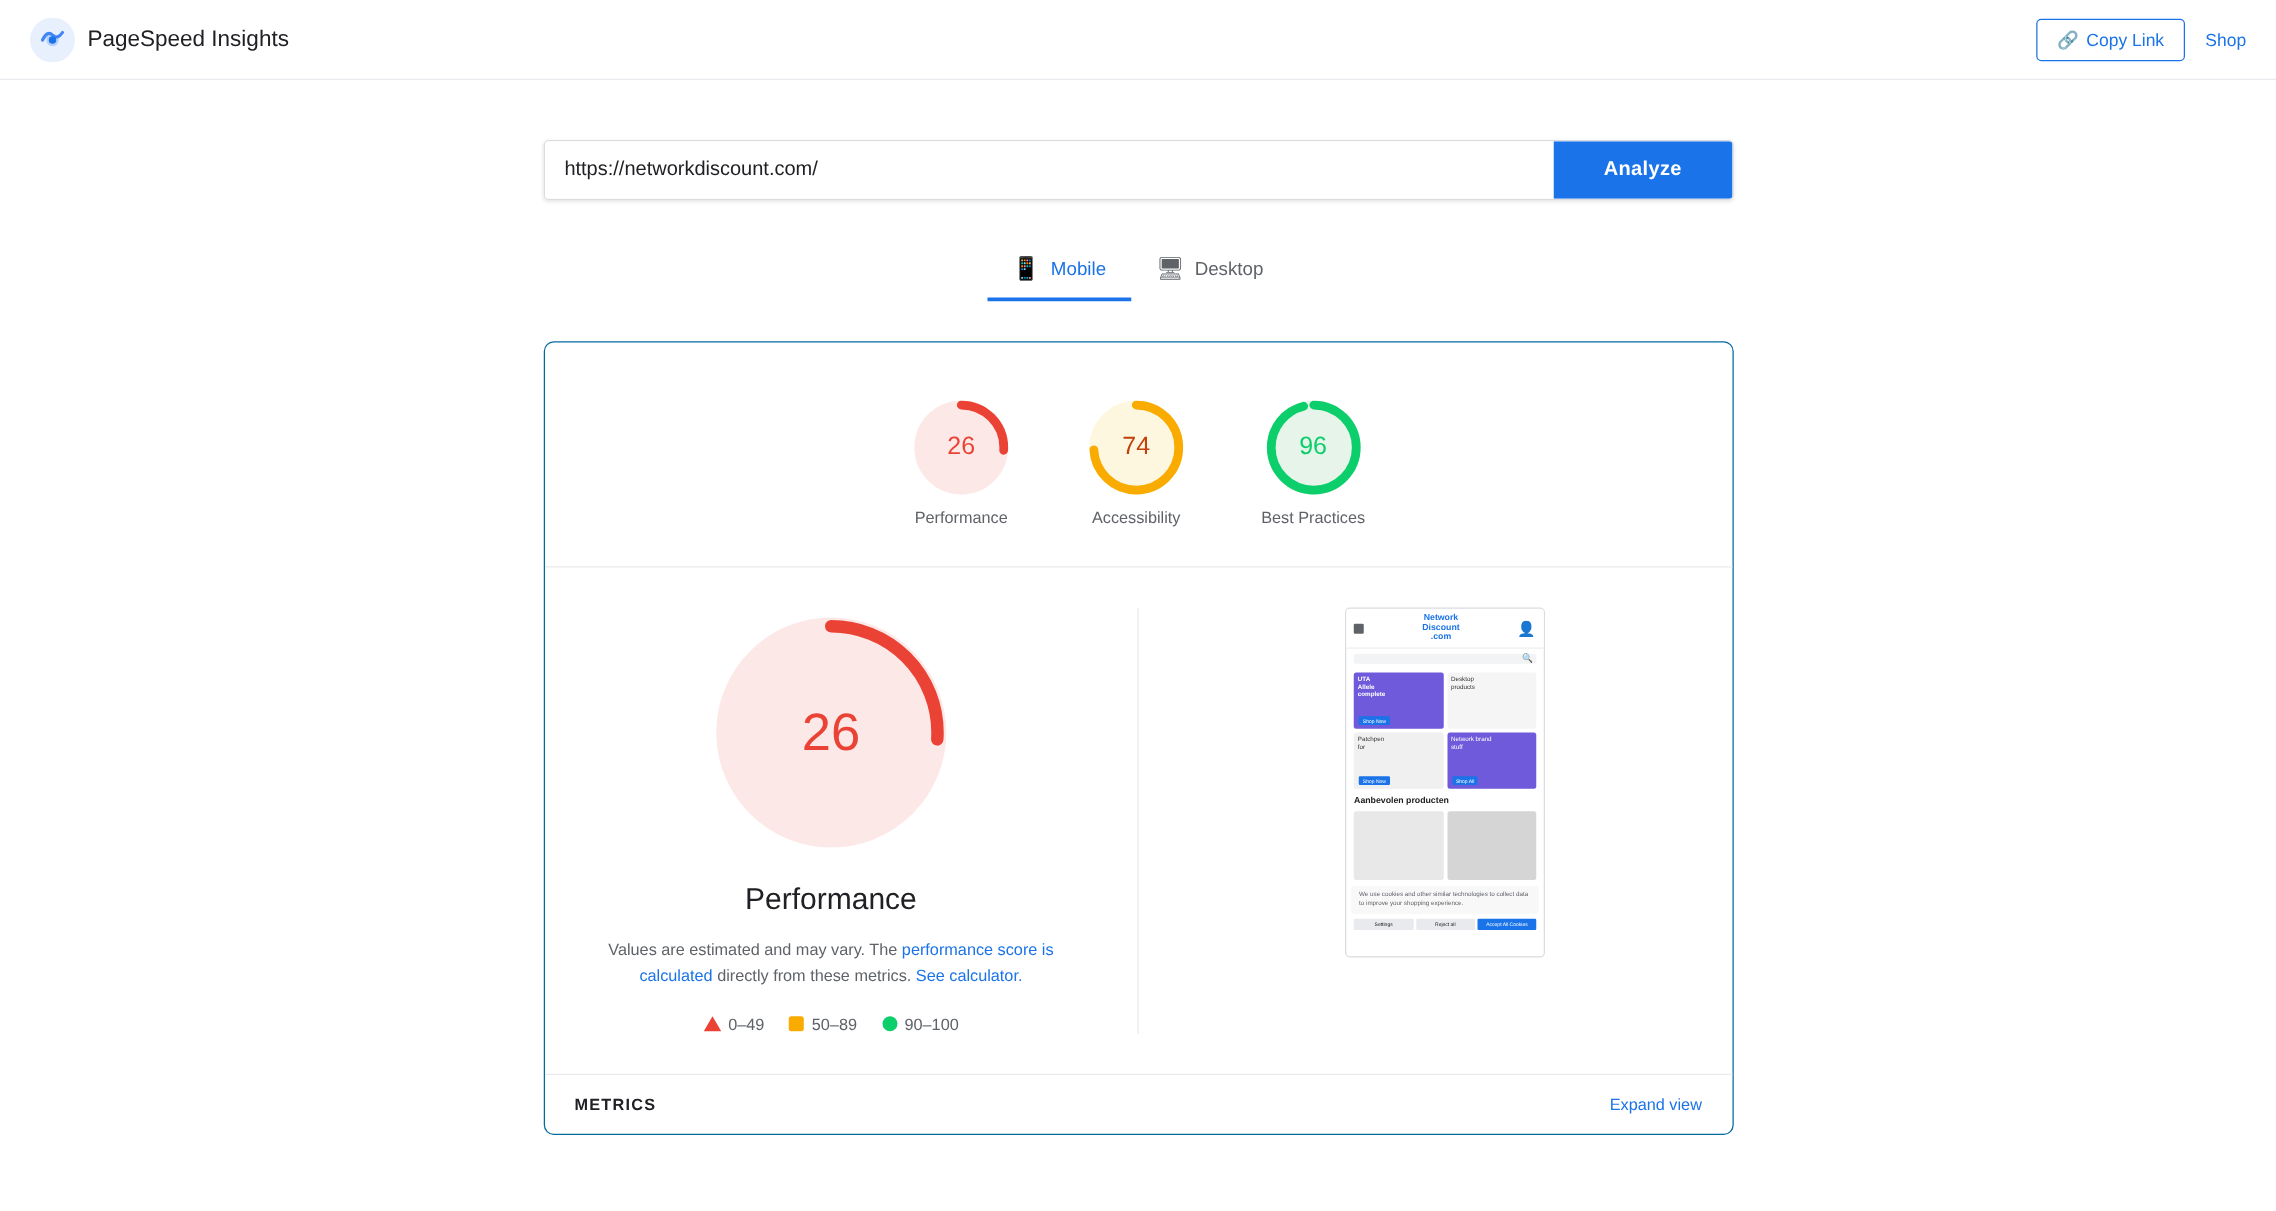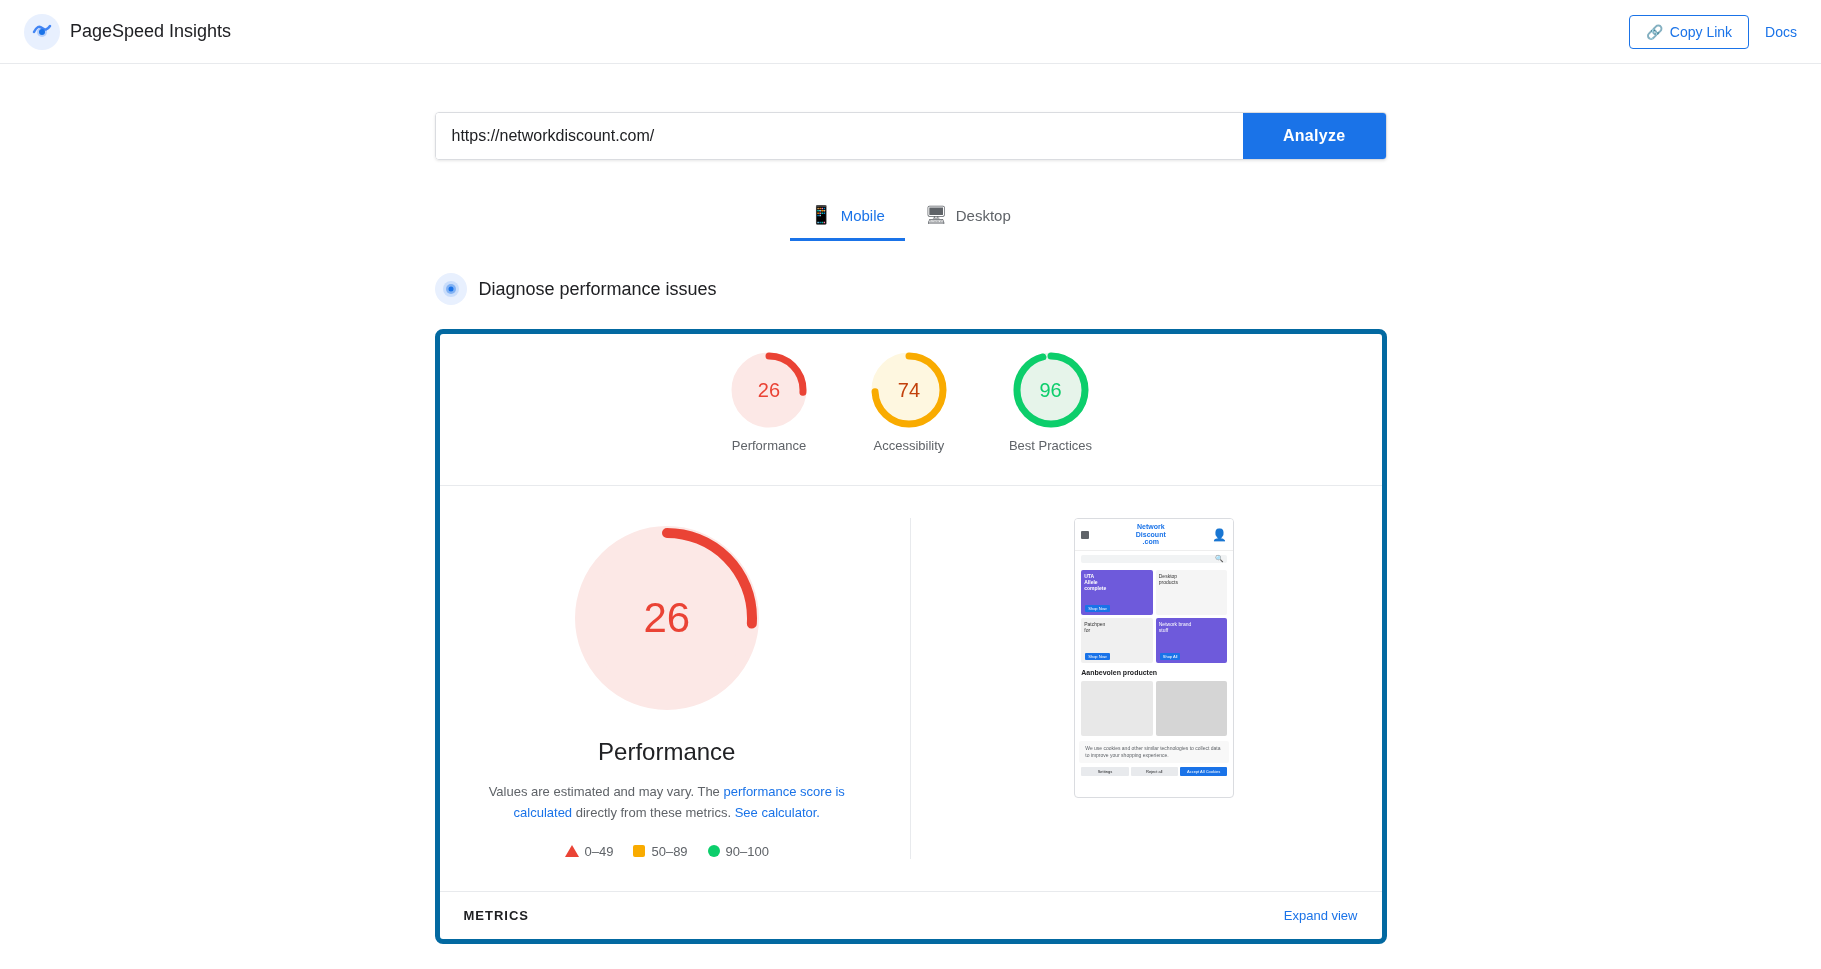--- a/index.html
+++ b/index.html
@@ -132,23 +132,23 @@
       justify-content: center;
     }
     .diagnose-text {
       font-size: 18px;
       font-weight: 400;
       color: #202124;
     }
 
     
     .results-card {
-      border: 5px solid #0369a1;
+      border: 1px solid #0369a1;
       border-radius: 8px;
-      padding: 16px 24px 0 24px;
+      padding: 44px 24px 0 24px;
       background: #fff;
     }
 
     
     .scores-row {
       display: flex;
       justify-content: center;
       gap: 60px;
       margin-bottom: 32px;
     }
@@ -402,21 +402,21 @@
       <circle cx="18" cy="18" r="5" fill="#4285f4" opacity="0.3"></circle>
       <circle cx="18" cy="18" r="3" fill="#1a73e8"></circle>
     </svg>
     <span class="app-title">PageSpeed Insights</span>
   </div>
   <div class="header-right">
     <button class="copy-link-btn">
       <span>🔗</span>
       <span>Copy Link</span>
     </button>
-    <a class="docs-link">Docs</a>
+    <a class="docs-link">Shop</a>
   </div>
 </div>
 
 <div class="main">
 
   <div class="url-bar">
     <input class="url-input" type="text" value="https://networkdiscount.com/" style="">
     <button class="analyze-btn">Analyze</button>
   </div>
 
@@ -424,30 +424,20 @@
     <div class="tab active">
       <span class="tab-icon">📱</span>
       <span>Mobile</span>
     </div>
     <div class="tab">
       <span class="tab-icon">🖥</span>
       <span>Desktop</span>
     </div>
   </div>
 
-  <div class="diagnose-section">
-    <div class="diagnose-icon">
-      <svg width="18" height="18" viewBox="0 0 18 18">
-        <circle cx="9" cy="9" r="8" fill="#1a73e8" opacity="0.15"></circle>
-        <circle cx="9" cy="9" r="5" fill="#1a73e8" opacity="0.4"></circle>
-        <circle cx="9" cy="9" r="2.5" fill="#1a73e8"></circle>
-      </svg>
-    </div>
-    <span class="diagnose-text">Diagnose performance issues</span>
-  </div>
 
   <div class="results-card">
 
     <div class="scores-row">
 
       <div class="score-item">
         <div class="score-gauge">
           <svg viewBox="0 0 80 80">
             <circle cx="40" cy="40" r="34" fill="#fce8e6" stroke="none"></circle>
             <circle cx="40" cy="40" r="34" fill="none" stroke="#fce8e6" stroke-width="7"></circle>

